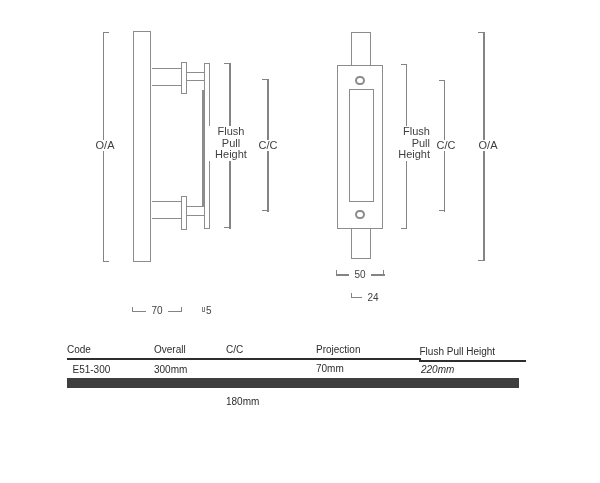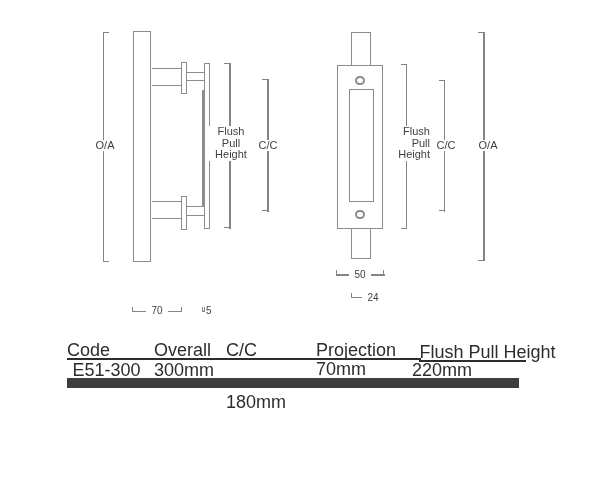--- a/index.html
+++ b/index.html
@@ -8,21 +8,21 @@
   .shape{position:absolute;box-sizing:border-box;border:1.4px solid var(--outline);background:#fff;}
   .shape.thick{border-width:1.5px;}
   .shape.hb{border-left:none;border-right:none;background:transparent;}
   .fill{position:absolute;background:var(--outline);}
   .dline{position:absolute;background:var(--dimension);}
   .ring{position:absolute;box-sizing:border-box;border:2.2px solid var(--outline);border-radius:50%;background:#fff;}
   .dlabel{position:absolute;font-size:11px;line-height:11.5px;color:var(--label);
           background:#fff;text-align:center;white-space:nowrap;}
   .dnum{position:absolute;font-size:10px;line-height:11px;color:var(--label);
         background:#fff;text-align:center;white-space:nowrap;}
-  .th,.td{position:absolute;font-size:18px;line-height:14px;color:var(--table_text);white-space:nowrap;}
+  .th,.td{position:absolute;font-size:10px;line-height:14px;color:var(--table_text);white-space:nowrap;}
   .rule{position:absolute;background:var(--table_text);}
   .footer-bar{position:absolute;background:var(--bar);}
 </style>
 </head>
 <body>
 
 <div class="page">
 
   <div>
 
@@ -119,18 +119,18 @@
     <div class="th" style="left:316px;top:342.5px;">Projection</div>
     <div class="th" style="left:419.5px;top:345px;">Flush Pull Height</div>
 
     <div class="rule" style="left:67px;top:357.5px;width:354px;height:2.4px;"></div>
     <div class="rule" style="left:419px;top:359.6px;width:107px;height:2.4px;"></div>
 
     <div class="td" style="left:72.5px;top:362.5px;text-align:right;">E51-300</div>
     <div class="td" style="left:154px;top:362.5px;">300mm</div>
     <div class="td" style="left:226px;top:362.5px;margin-top:32px;">180mm</div>
     <div class="td" style="left:316px;top:361.5px;">70mm</div>
-    <div class="td" style="left:412px;top:362.5px;">220mm</div>
+    <div class="td" style="left:421px;top:362.5px;font-style:italic;">220mm</div>
 
     <div class="footer-bar" style="left:66.5px;top:377.5px;width:452px;height:10.6px;"></div>
   </div>
 
 </div>
 
 </body></html>

